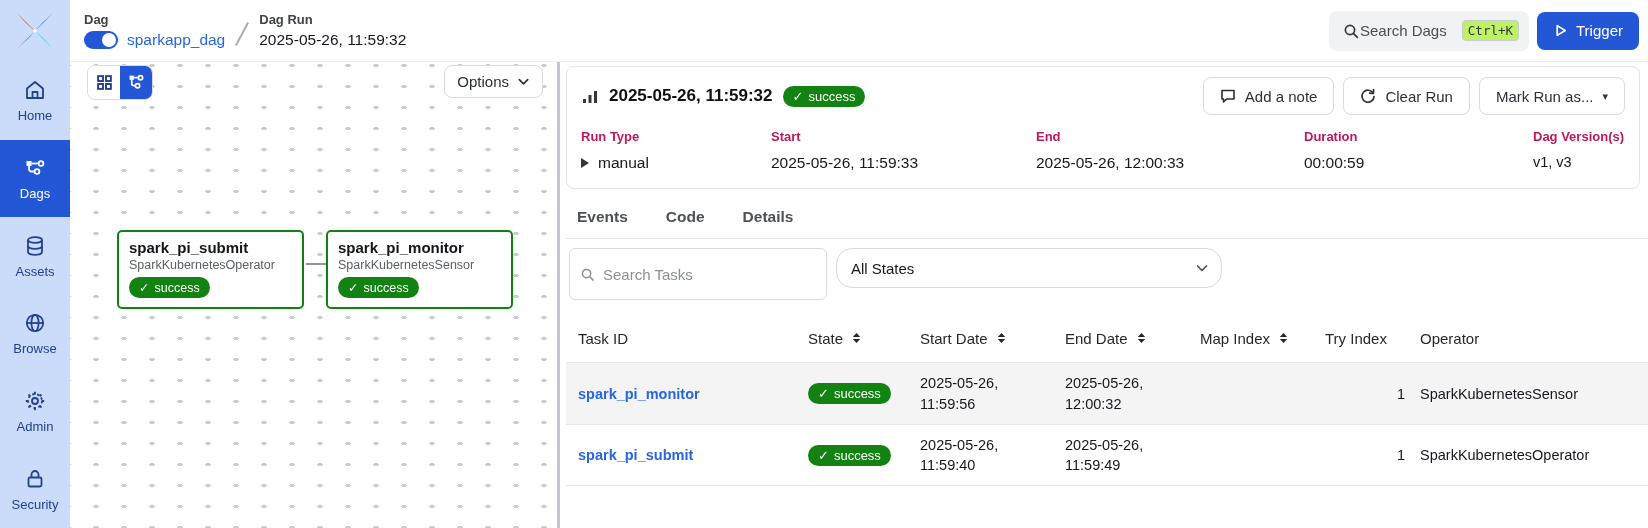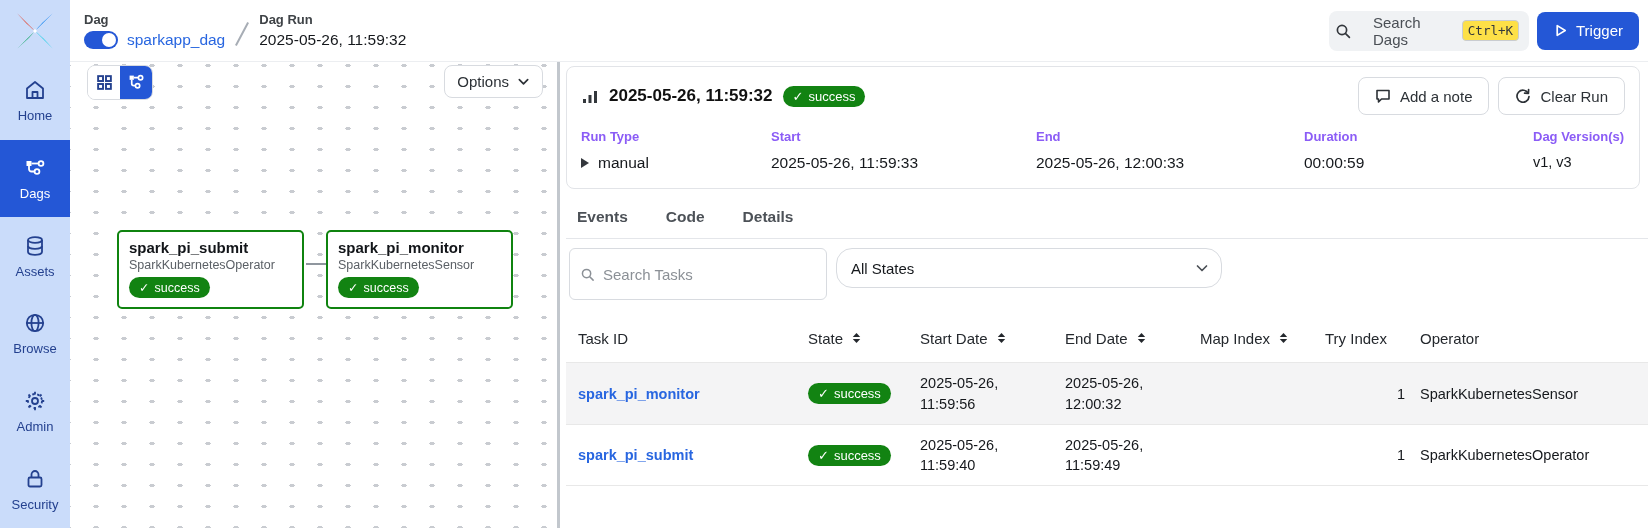--- a/index.html
+++ b/index.html
@@ -13,24 +13,24 @@
   .crumbs { display:flex; align-items:center; margin-left:14px; gap:14px; }
   .crumb .lbl { font-size:13px; font-weight:bold; color:#3f4347; display:block; margin-bottom:4px; }
   .crumb-row { display:flex; align-items:center; gap:9px; }
   .toggle { width:34px; height:18px; border-radius:10px; background:#2457d6; position:relative; cursor:pointer; }
   .toggle .knob { position:absolute; right:2px; top:2px; width:14px; height:14px; border-radius:50%; background:#fff; }
   .dag-link { color:#2866e0; font-size:15.5px; cursor:pointer; }
   .crumb-sep { width:2px; height:26px; background:#a7adb5; transform:rotate(28deg); margin:6px 2px 0; }
   .run-name { font-size:15.5px; color:#15181c; }
   .topbar .spacer { flex:1; }
   .search-dags { width:200px; height:40px; background:#f0f2f4; border-radius:8px; display:flex; align-items:center;
-    gap:22px; padding:0 10px 0 6px; margin-right:8px; cursor:pointer; }
+    gap:1px; padding:0 10px 0 14px; margin-right:8px; cursor:pointer; }
   .search-dags .txt { font-size:15px; color:#4a4f55; flex:1; }
   .kbd { font-family:"DejaVu Sans Mono", monospace; font-size:12.5px; color:#33373c; border:1px solid #c9ccd0;
-    border-radius:4px; background:#fde047; padding:2px 5px;text-align:center; }
+    border-radius:4px; background:#bef264; padding:2px 5px;text-align:center; }
   .btn-trigger { width:102px; height:38px; margin-right:9px; background:#2457d6; color:#fff; border:none; border-radius:8px;
     font-size:15px; font-family:inherit; display:flex; align-items:center; justify-content:center; gap:8px; cursor:pointer; }
 
   
   .app { flex:1; display:flex; min-height:0; }
 
   
   .sidebar { width:70px; background:#cadcfa; flex:0 0 70px; display:flex; flex-direction:column; }
   .side-item { height:78px; display:flex; flex-direction:column; align-items:center; justify-content:center; gap:6px;
     color:#24418f; font-size:13px; cursor:pointer; }
@@ -60,21 +60,21 @@
   
   .details { flex:1; min-width:0; padding:4px 0 0 6px; overflow:hidden; }
   .run-card { border:1px solid #e2e4e8; border-radius:8px; margin-right:8px; padding:8px 14px 16px; }
   .run-title-row { display:flex; align-items:center; gap:10px; height:42px; }
   .run-title { font-size:17px; font-weight:bold; color:#111; }
   .run-actions { margin-left:auto; display:flex; gap:9px; }
   .btn-sec { height:38px; background:#fff; border:1px solid #d8dbe0; border-radius:8px; display:flex; align-items:center;
     gap:9px; padding:0 16px; font-size:15px; color:#2c3136; font-family:inherit; cursor:pointer; white-space:nowrap; }
   .caret { font-size:11px; color:#33373c; }
   .run-info { display:flex; margin-top:10px; }
-  .ri-col .lbl { font-size:13px; font-weight:bold; color:#8b5cf6; }
+  .ri-col .lbl { font-size:13px; font-weight:bold; color:#be185d; }
   .ri-col .val { font-size:15.5px; color:#15181c; margin-top:9px; display:flex; align-items:center; gap:9px; }
   .ri-col:nth-child(1){ width:190px; } .ri-col:nth-child(2){ width:265px; }
   .ri-col:nth-child(3){ width:268px; } .ri-col:nth-child(4){ width:162px; }
   .ri-col.last { margin-left:auto; width:92px; } .ri-col.last .val { font-size:14.5px; }
   .tri-right { width:0; height:0; border-left:8px solid #33373c; border-top:5px solid transparent; border-bottom:5px solid transparent; }
 
   
   .tabs { display:flex; gap:34px; margin-top:9px; border-bottom:1px solid #e4e6ea; padding-left:9px; }
   .tab { padding:10px 2px 12px; font-size:15.5px; color:#4c5157; font-weight:bold; position:relative; cursor:pointer; }
   .tab.active { color:#111; }
@@ -276,20 +276,24 @@
               </svg>
               <span>Add a note</span>
             </button>
             <button class="btn-sec">
               <svg width="16" height="16" viewBox="0 0 16 16" fill="none" stroke="#2c3136" stroke-width="1.7" stroke-linecap="round">
                 <path d="M13.2 5.2 A6 6 0 1 0 14 8.6"></path>
                   <path d="M13.6 1.6 L13.4 5.4 L9.6 5.1" stroke-linejoin="round"></path>
               </svg>
               <span>Clear Run</span>
             </button>
+            <button class="btn-sec">
+              <span>Mark Run as...</span>
+              <span class="caret">▾</span>
+            </button>
           </div>
         </div>
         <div class="run-info">
           <div class="ri-col">
             <span class="lbl">Run Type</span>
             <span class="val">
                 <span class="tri-right"></span>
                 <span>manual</span>
               </span>
           </div>

